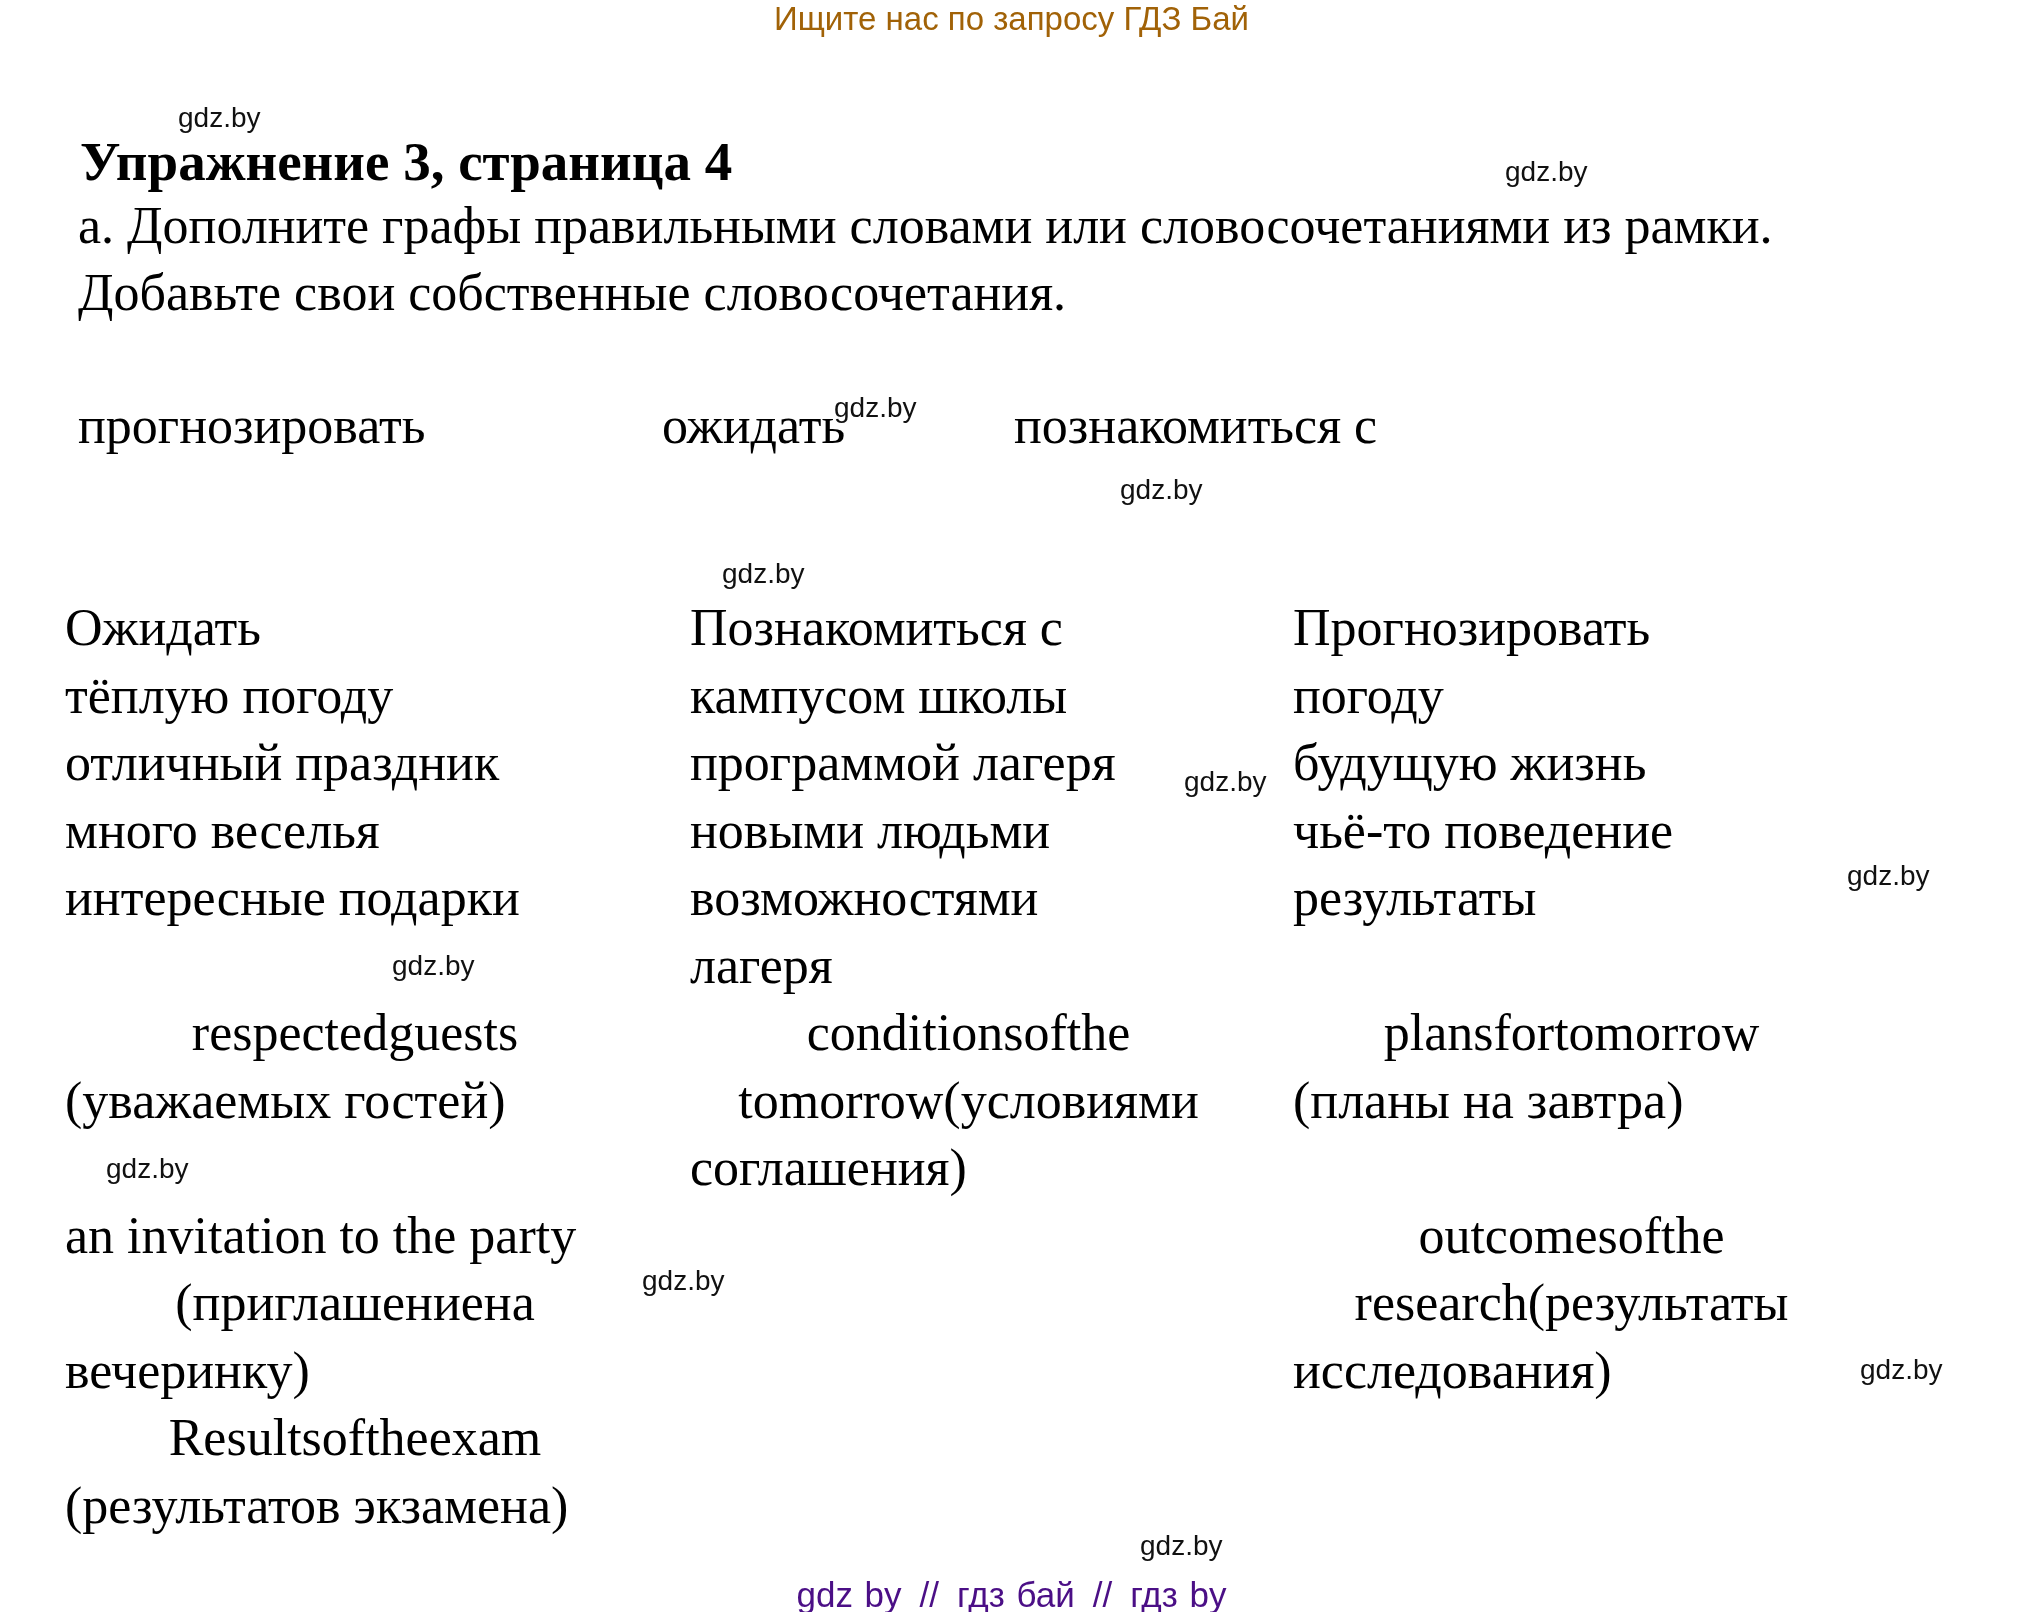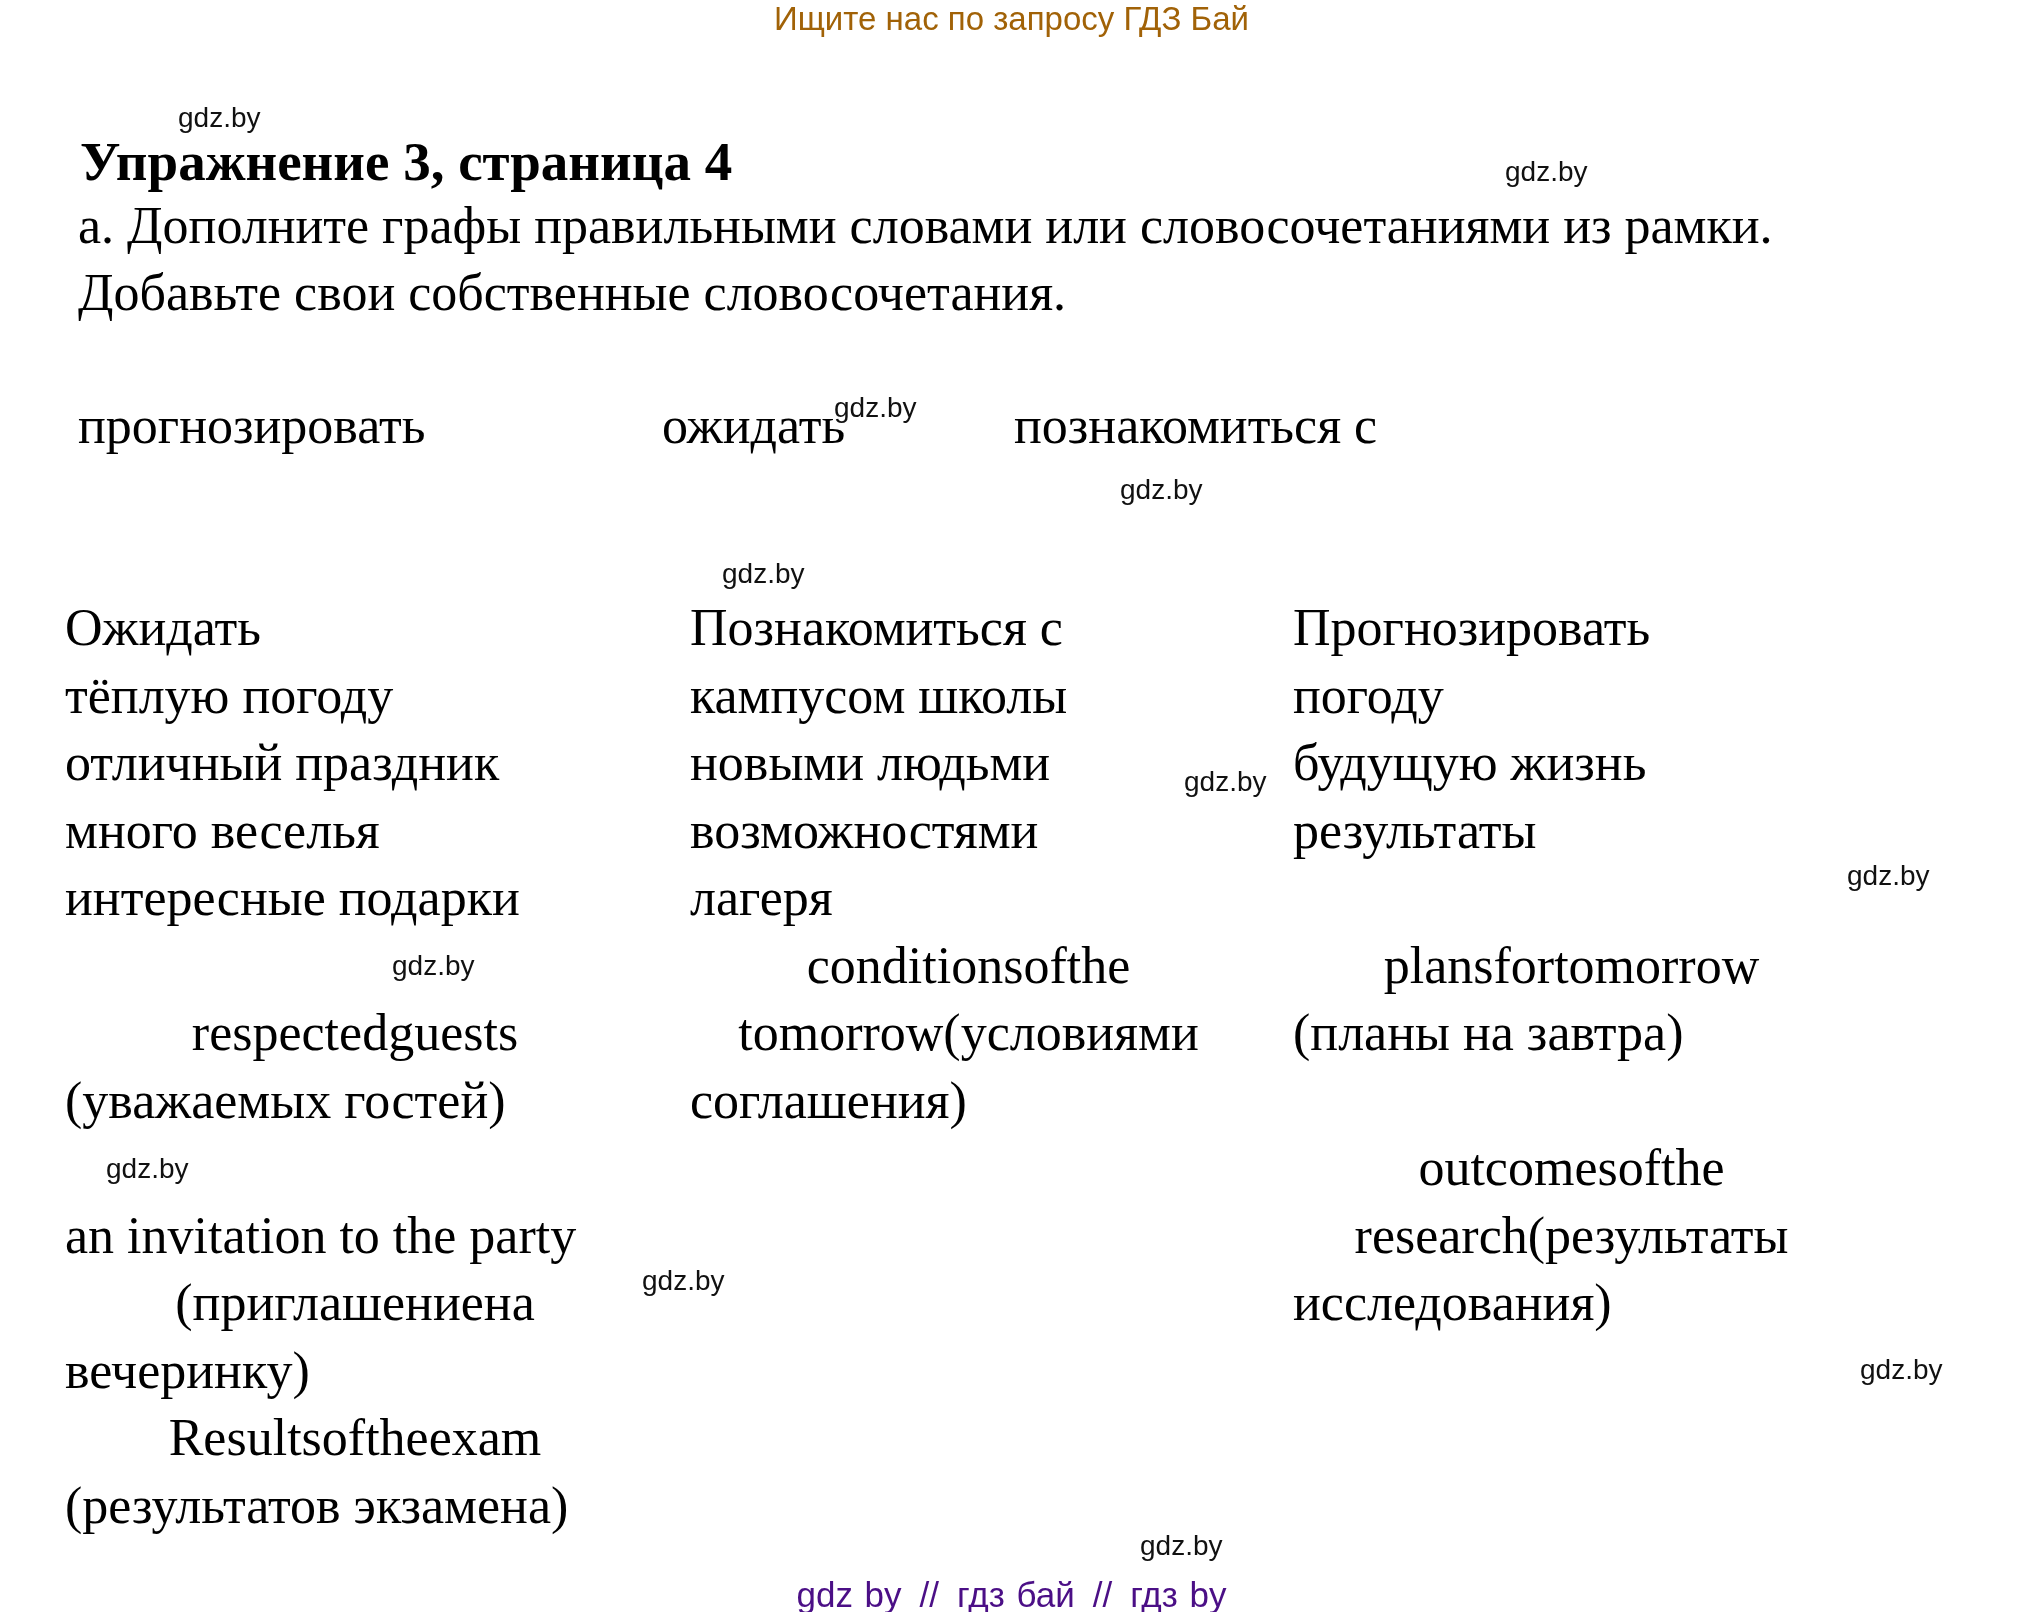--- a/index.html
+++ b/index.html
@@ -85,39 +85,41 @@
     <span>of</span>
     <span>the</span>
     <span>exam</span>
   </div>
   <div class="line">(результатов экзамена)</div>
 </div>
 
 <div class="col" style="left:690px;width:557px;">
   <div class="line">Познакомиться с</div>
   <div class="line">кампусом школы</div>
+  <div class="line">программой лагеря</div>
   <div class="line">новыми людьми</div>
   <div class="line">возможностями</div>
   <div class="line">лагеря</div>
   <div class="just">
     <span>conditions</span>
     <span>of</span>
     <span>the</span>
   </div>
   <div class="just">
     <span>tomorrow</span>
     <span>(условиями</span>
   </div>
   <div class="line">соглашения)</div>
 </div>
 
 <div class="col" style="left:1293px;width:557px;">
   <div class="line">Прогнозировать</div>
   <div class="line">погоду</div>
   <div class="line">будущую жизнь</div>
+  <div class="line">чьё-то поведение</div>
   <div class="line">результаты</div>
   <div class="gap"></div>
   <div class="just">
     <span>plans</span>
     <span>for</span>
     <span>tomorrow</span>
   </div>
   <div class="line">(планы на завтра)</div>
   <div class="gap"></div>
   <div class="just">

